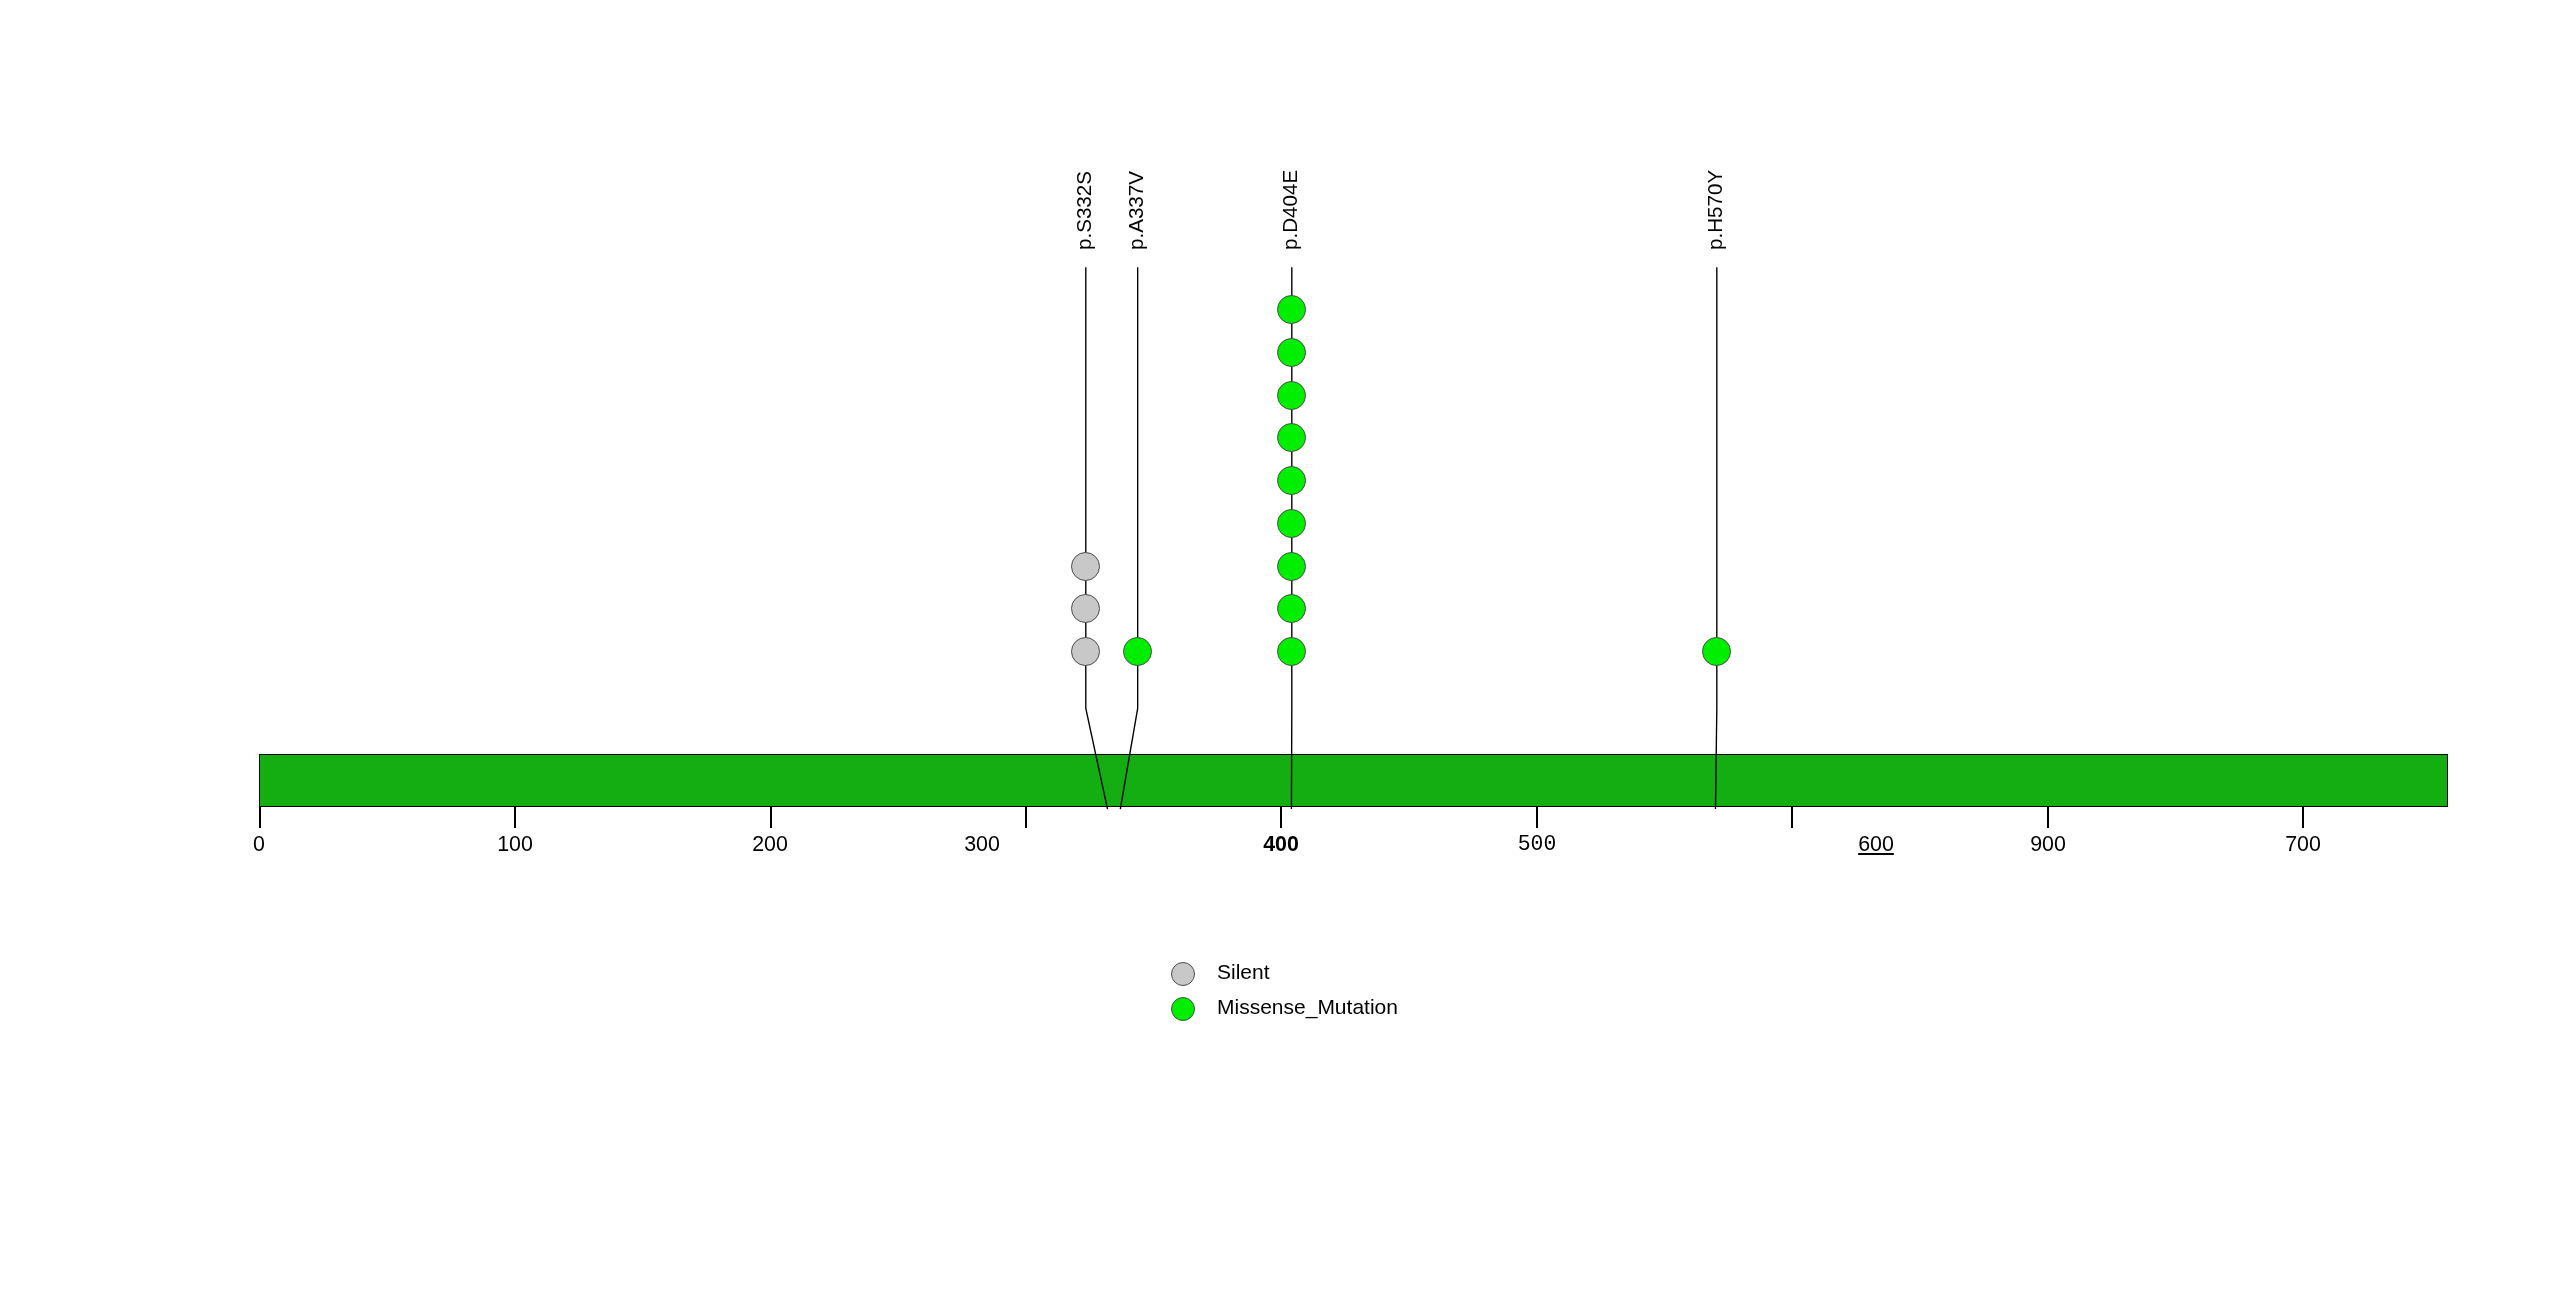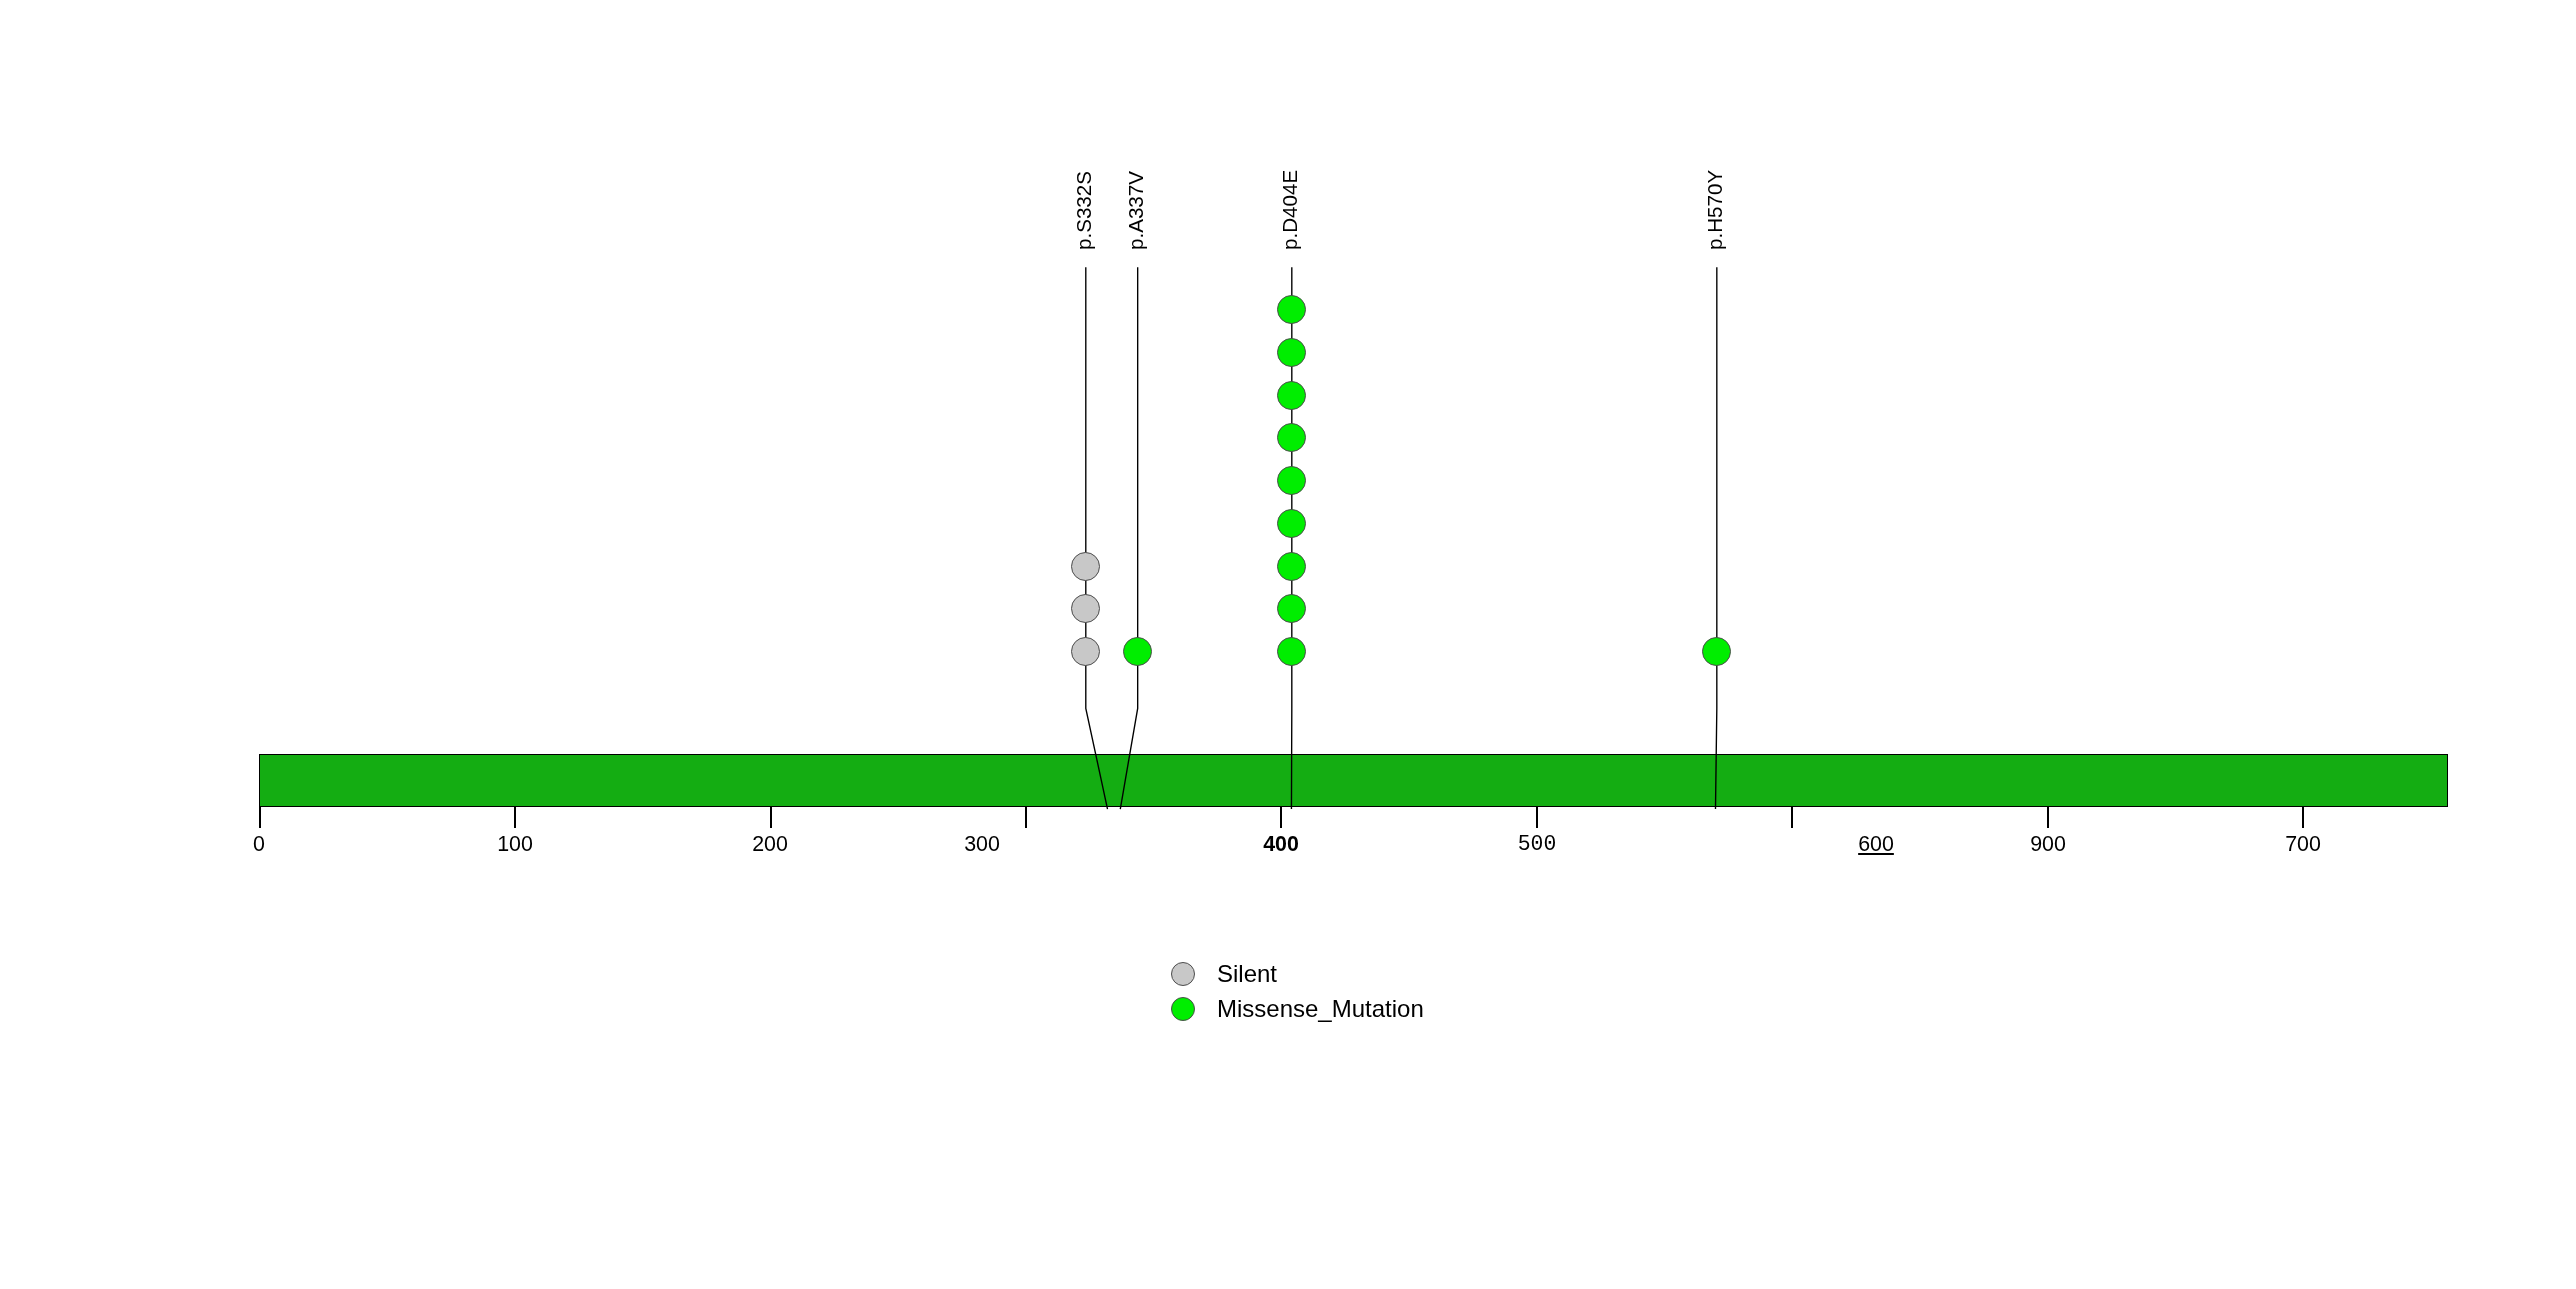--- a/index.html
+++ b/index.html
@@ -64,21 +64,21 @@
     width:24px;height:24px;
     border-radius:50%;
     border:1.1px solid #4d4d4d;
     box-sizing:border-box;
     top:1.5px;left:0;
   }
   .legend-text{
     position:absolute;
     left:46px;
     top:0px;
-    font-size:24px;
+    font-size:21px;
     color:#000000;
     white-space:nowrap;
   }
 </style>
 </head>
 <body>
 
 <div id="stage">
 
   <div class="protein-bar" id="protein-bar" style="left: 259px; top: 754px; width: 2189px; height: 53px; background: rgb(20, 173, 18); border-color: rgb(0, 0, 0);"></div>

